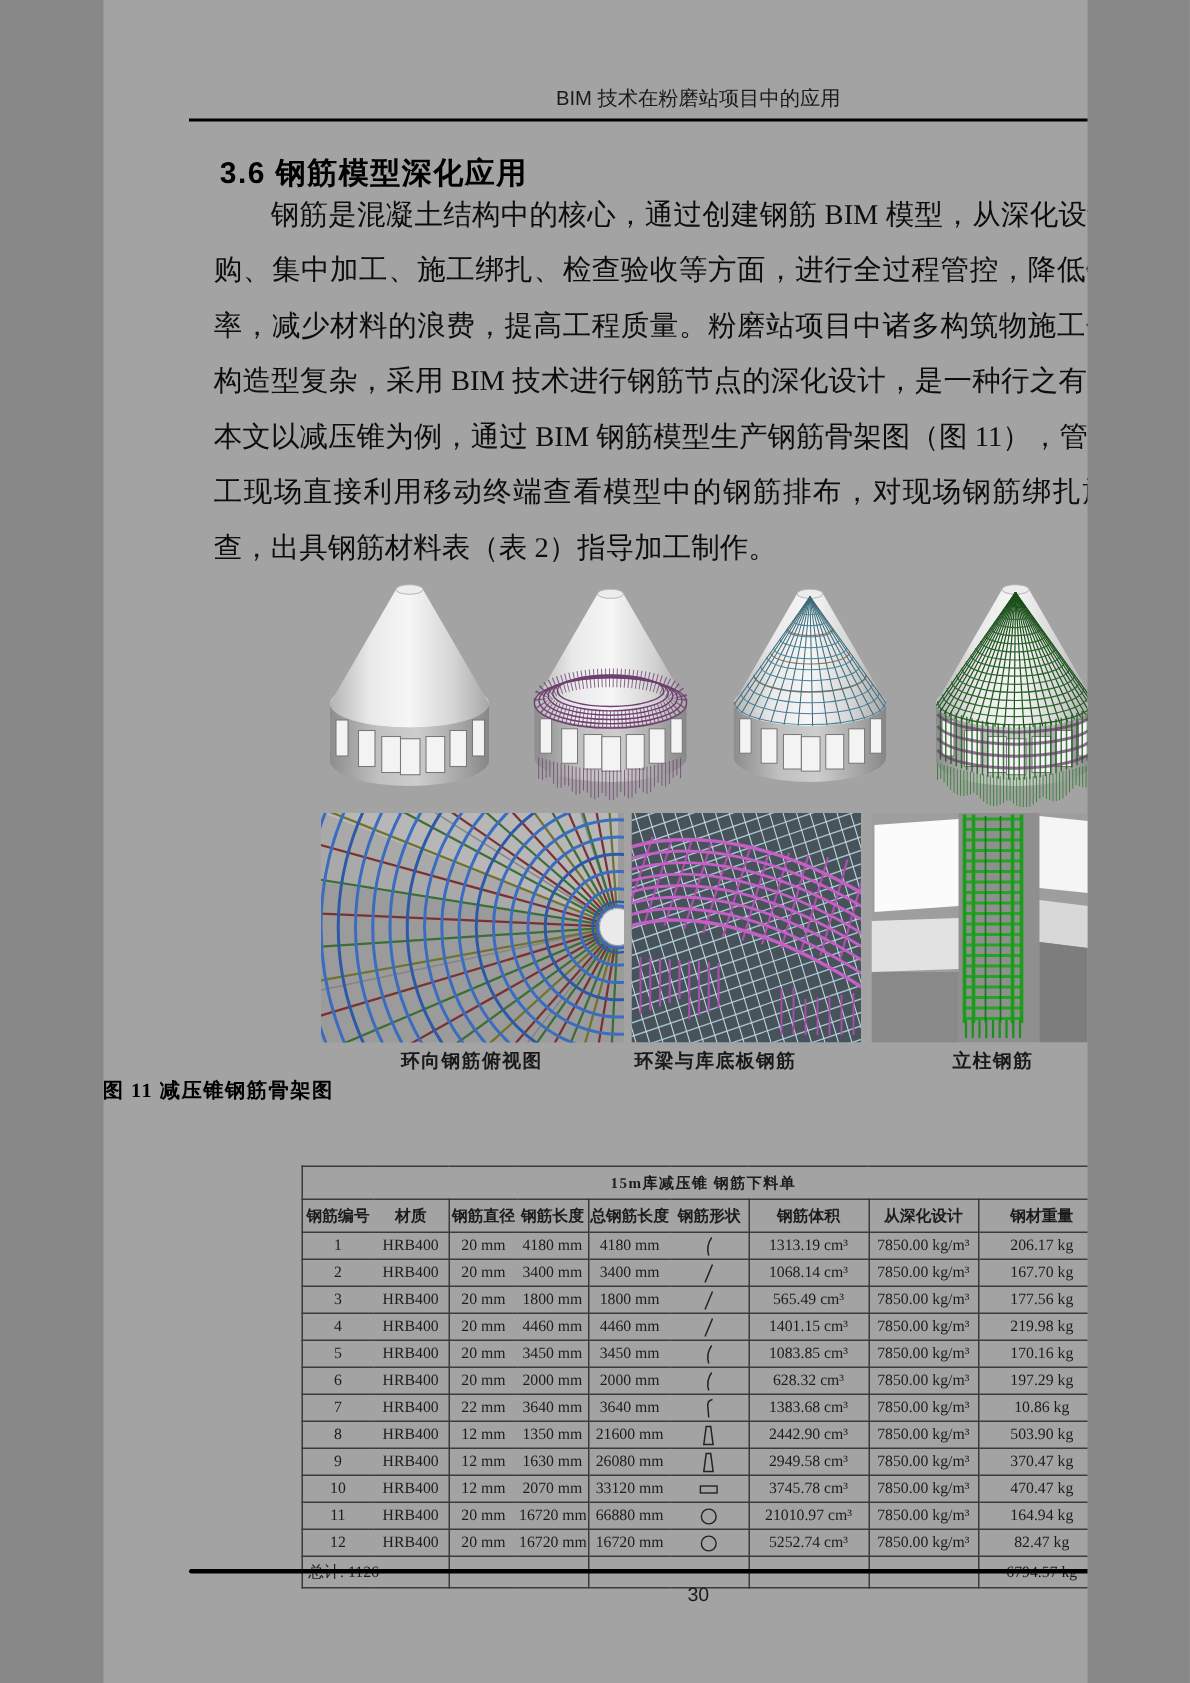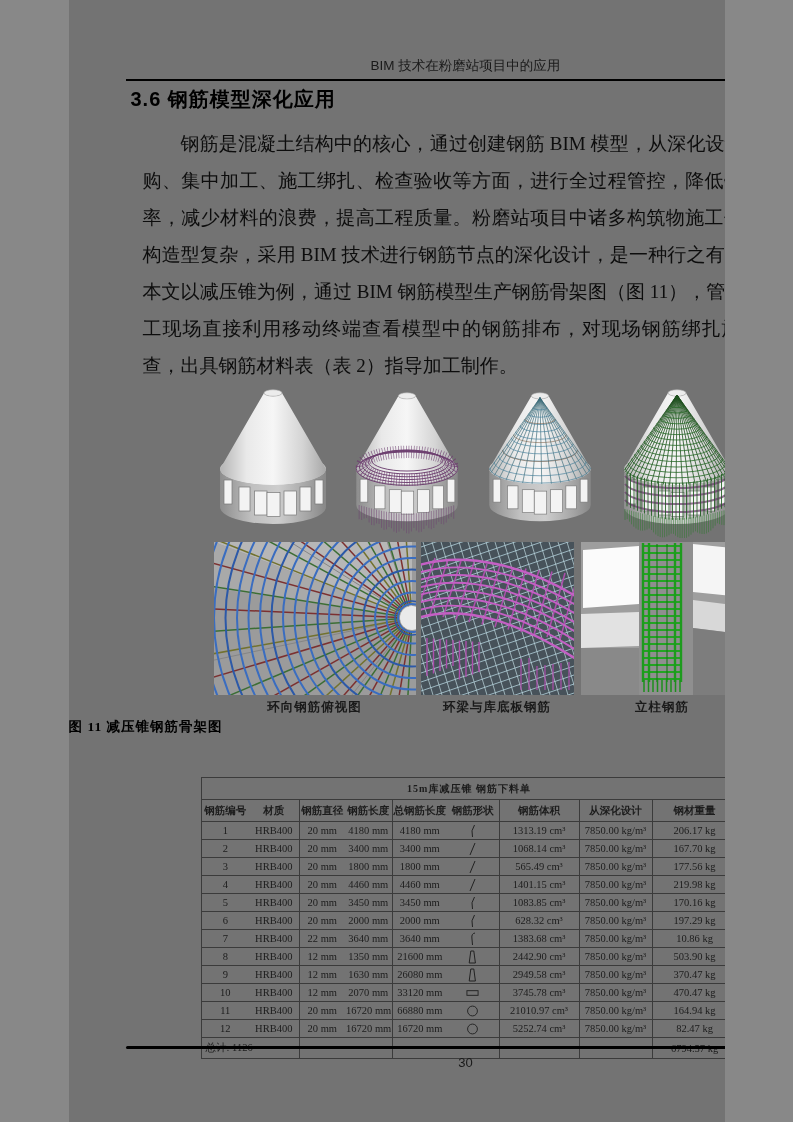--- a/index.html
+++ b/index.html
@@ -1,32 +1,32 @@
 <!DOCTYPE html>
 <html><head>
 <meta charset="utf-8">
 <style>
   html,body{margin:0;padding:0;background:#888;}
   .page{
     position:relative;
     width:656px;height:1122px;
     margin:0 auto;
-    background:#737373;
+    background:#a3a3a3;
     overflow:hidden;
     font-family:"Liberation Serif","DejaVu Serif",serif;
     color:#111;
   }
   .running-header{
     position:absolute;top:57px;left:57px;width:680px;
     text-align:center;font-size:13.5px;color:#1a1a1a;
     font-family:"Liberation Sans","DejaVu Sans",sans-serif;
   }
   .head-rule{position:absolute;top:79px;left:57px;width:680px;height:2px;background:#000;}
   .section-heading{
-    position:absolute;top:86px;left:62px;margin:0;
+    position:absolute;top:86px;left:62px;margin:16px;
     font-size:20px;font-weight:bold;color:#000;
     font-family:"Liberation Sans","DejaVu Sans",sans-serif;
     letter-spacing:1px;
   }
   .body-paragraph{
     position:absolute;top:113px;left:62px;width:678px;margin:12px;
     font-size:19px;line-height:37px;
     text-align:justify;text-justify:inter-ideograph;
     text-indent:2em;color:#0d0d0d;
   }
@@ -576,21 +576,21 @@
         <line x1="72" y1="138" x2="72" y2="150" stroke="#1d8f1d" stroke-width="1.5"></line>
         <line x1="76.5" y1="138" x2="76.5" y2="150" stroke="#1d8f1d" stroke-width="1.5"></line>
         <line x1="81" y1="138" x2="81" y2="150" stroke="#1d8f1d" stroke-width="1.5"></line>
         <line x1="85.5" y1="138" x2="85.5" y2="150" stroke="#1d8f1d" stroke-width="1.5"></line>
         <line x1="90" y1="138" x2="90" y2="150" stroke="#1d8f1d" stroke-width="1.5"></line>
         <line x1="94.5" y1="138" x2="94.5" y2="150" stroke="#1d8f1d" stroke-width="1.5"></line>
         <line x1="99" y1="138" x2="99" y2="150" stroke="#1d8f1d" stroke-width="1.5"></line>
       </svg>
 
     <span class="sub-caption" style="left:145px;width:202px">环向钢筋俯视图</span>
-    <span class="sub-caption" style="left:352px;width:153px">环梁与库底板钢筋</span>
+    <span class="sub-caption" style="left:332px;width:153px">环梁与库底板钢筋</span>
     <span class="sub-caption" style="left:512px;width:163px">立柱钢筋</span>
 
     <div class="fig-caption">图 11 减压锥钢筋骨架图</div>
   </div>
 
   <div class="tbl-caption">表 2 钢筋材料表</div>
 
   <table class="rebar">
     <colgroup>
       <col style="width:48px">

